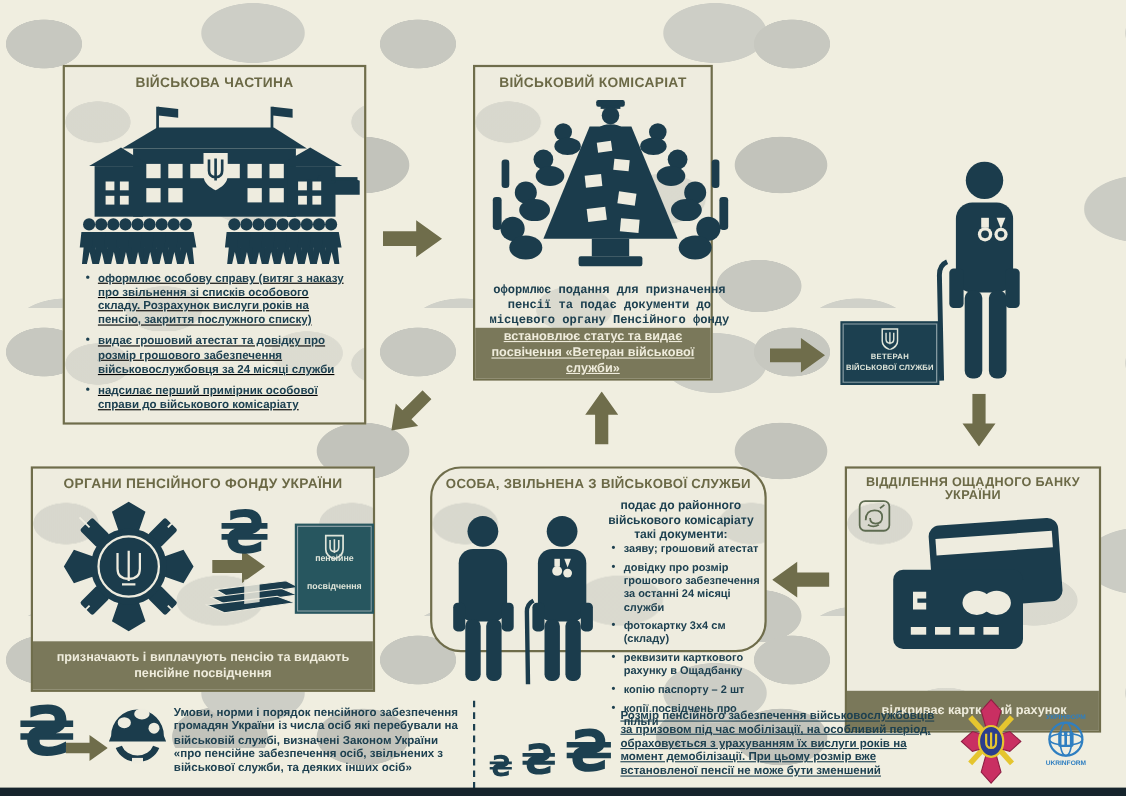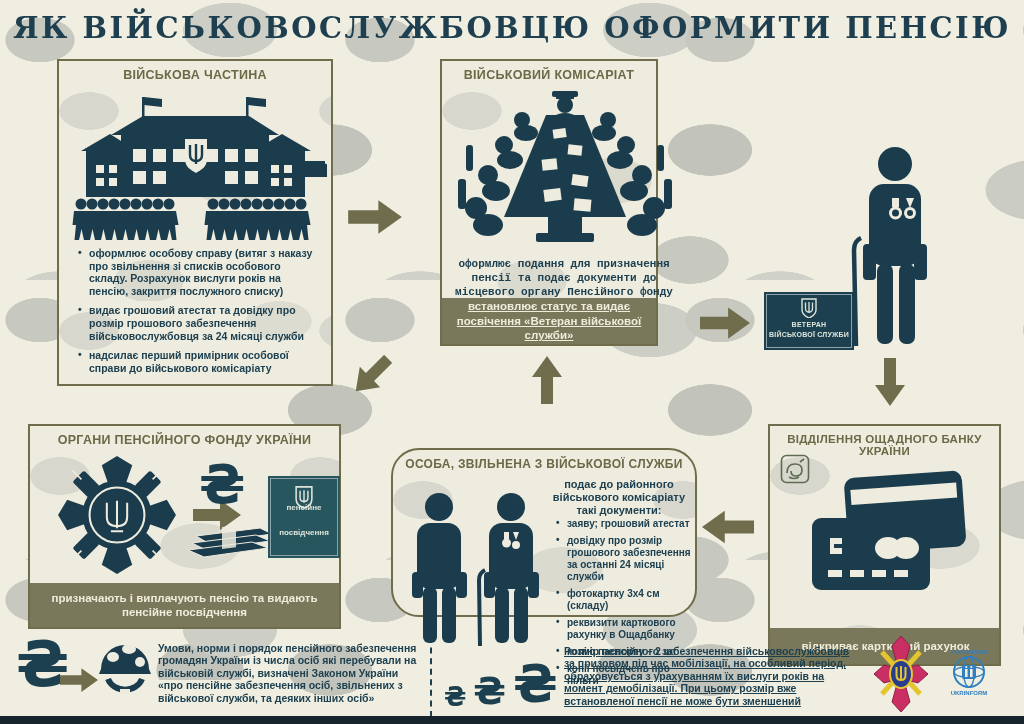--- a/index.html
+++ b/index.html
@@ -58,21 +58,20 @@
   }
   .bottom-bar{position:absolute;left:0;top:716px;width:1024px;height:8px;background:#16242c;}
   .divider{position:absolute;left:430px;top:637px;height:80px;border-left:2px dashed #1d4050;}
   .note-text{position:absolute;font-size:10.5px;line-height:1.19;font-weight:bold;color:#1d4050;}
 </style>
 </head>
 <body>
 
 <div class="poster">
 
-  <div class="title">ЯК ВІЙСЬКОВОСЛУЖБОВЦЮ ОФОРМИТИ ПЕНСІЮ</div>
 
   <div class="box" style="left:57px;top:59px;width:276px;height:327px;">
     <div class="box-header">ВІЙСЬКОВА ЧАСТИНА</div>
     <svg class="abs" style="left:6px;top:28px;" width="262" height="152" viewBox="0 0 262 152">
       <g fill="#1b3c4c">
         <rect x="77" y="8" width="2.5" height="22"></rect>
           <polygon points="79,8 97,10 97,18 79,16"></polygon>
         <rect x="181" y="8" width="2.5" height="22"></rect>
           <polygon points="183,8 201,10 201,18 183,16"></polygon>
         <polygon points="46,46 78,27 184,27 214,46"></polygon>
@@ -129,32 +128,32 @@
           <use href="#sold" x="143"></use>
           <use href="#sold" x="154"></use>
           <use href="#sold" x="165"></use>
         <use href="#sold" x="176"></use>
           <use href="#sold" x="187"></use>
           <use href="#sold" x="198"></use>
           <use href="#sold" x="209"></use>
           <use href="#sold" x="220"></use>
       </g>
     </svg>
-    <ul class="bullets abs" style="left:18px;top:186px;width:244px;">
+    <ul class="bullets abs" style="left:18px;top:186px;width:244px;text-decoration:underline;">
       <li>оформлює особову справу (витяг з наказу про звільнення зі списків особового складу. Розрахунок вислуги років на пенсію, закриття послужного списку)</li>
       <li>видає грошовий атестат та довідку про розмір грошового забезпечення військовослужбовця за 24 місяці служби</li>
       <li>надсилає перший примірник особової справи до військового комісаріату</li>
     </ul>
   </div>
 
   <svg class="arrow" style="left:348px;top:198px;" width="54" height="38" viewBox="0 0 48 34">
     <polygon points="0,11 27,11 27,2 48,17 27,32 27,23 0,23" fill="#6f6d4b"></polygon>
   </svg>
 
-  <div class="box" style="left:440px;top:59px;width:218px;height:287px;">
+  <div class="box" style="left:430px;top:59px;width:218px;height:287px;">
     <div class="box-header">ВІЙСЬКОВИЙ КОМІСАРІАТ</div>
     <svg class="abs" style="left:10px;top:26px;" width="228" height="168" viewBox="0 0 228 168">
       <g fill="#1b3c4c">
         <rect x="100" y="4" width="26" height="6" rx="2"></rect>
         <rect x="104" y="9" width="18" height="3"></rect>
         <circle cx="113" cy="18" r="8"></circle>
         <path d="M98 40 q0 -14 15 -14 q15 0 15 14 Z"></path>
         <polygon points="94,28 132,28 174,130 52,130"></polygon>
         <rect x="96" y="130" width="34" height="16"></rect>
         <rect x="84" y="146" width="58" height="9" rx="2"></rect>
@@ -286,21 +285,21 @@
       <svg class="abs" style="left:24px;top:6px;" width="18" height="24" viewBox="0 0 16 20">
         <path d="M1 1 h14 v11 c0 5 -4 6.5 -7 8 c-3 -1.5 -7 -3 -7 -8 Z" fill="none" stroke="#dfe5da" stroke-width="1.4"></path>
         <path d="M4.5 4.5 v6 q0 3.5 3.5 3.5 q3.5 0 3.5 -3.5 v-6 M8 4 v11" fill="none" stroke="#dfe5da" stroke-width="1.3"></path>
       </svg>
       <div class="abs" style="left:0;top:24px;width:100%;font-size:8px;font-weight:bold;">пенсійне</div>
       <div class="abs" style="left:0;top:49px;width:100%;font-size:8px;font-weight:bold;">посвідчення</div>
     </div>
     <div class="bar" style="height:38px;">призначають і виплачують пенсію та видають пенсійне посвідчення</div>
   </div>
 
-  <div class="box" style="left:391px;top:448px;width:306px;height:169px;border-radius:28px;">
+  <div class="box" style="left:391px;top:424px;width:306px;height:169px;border-radius:28px;">
     <div class="box-header" style="font-size:12px;">ОСОБА, ЗВІЛЬНЕНА З ВІЙСЬКОВОЇ СЛУЖБИ</div>
     <svg class="abs" style="left:8px;top:42px;" width="152" height="156" viewBox="0 0 152 156">
       <g fill="#1b3c4c">
         <circle cx="38" cy="15" r="14"></circle>
         <rect x="16" y="31" width="44" height="66" rx="13"></rect>
         <rect x="22" y="95" width="14" height="56" rx="6"></rect>
         <rect x="41" y="95" width="14" height="56" rx="6"></rect>
         <rect x="11" y="80" width="11" height="26" rx="4"></rect>
         <rect x="55" y="80" width="11" height="26" rx="4"></rect>
         <circle cx="110" cy="15" r="14"></circle>

